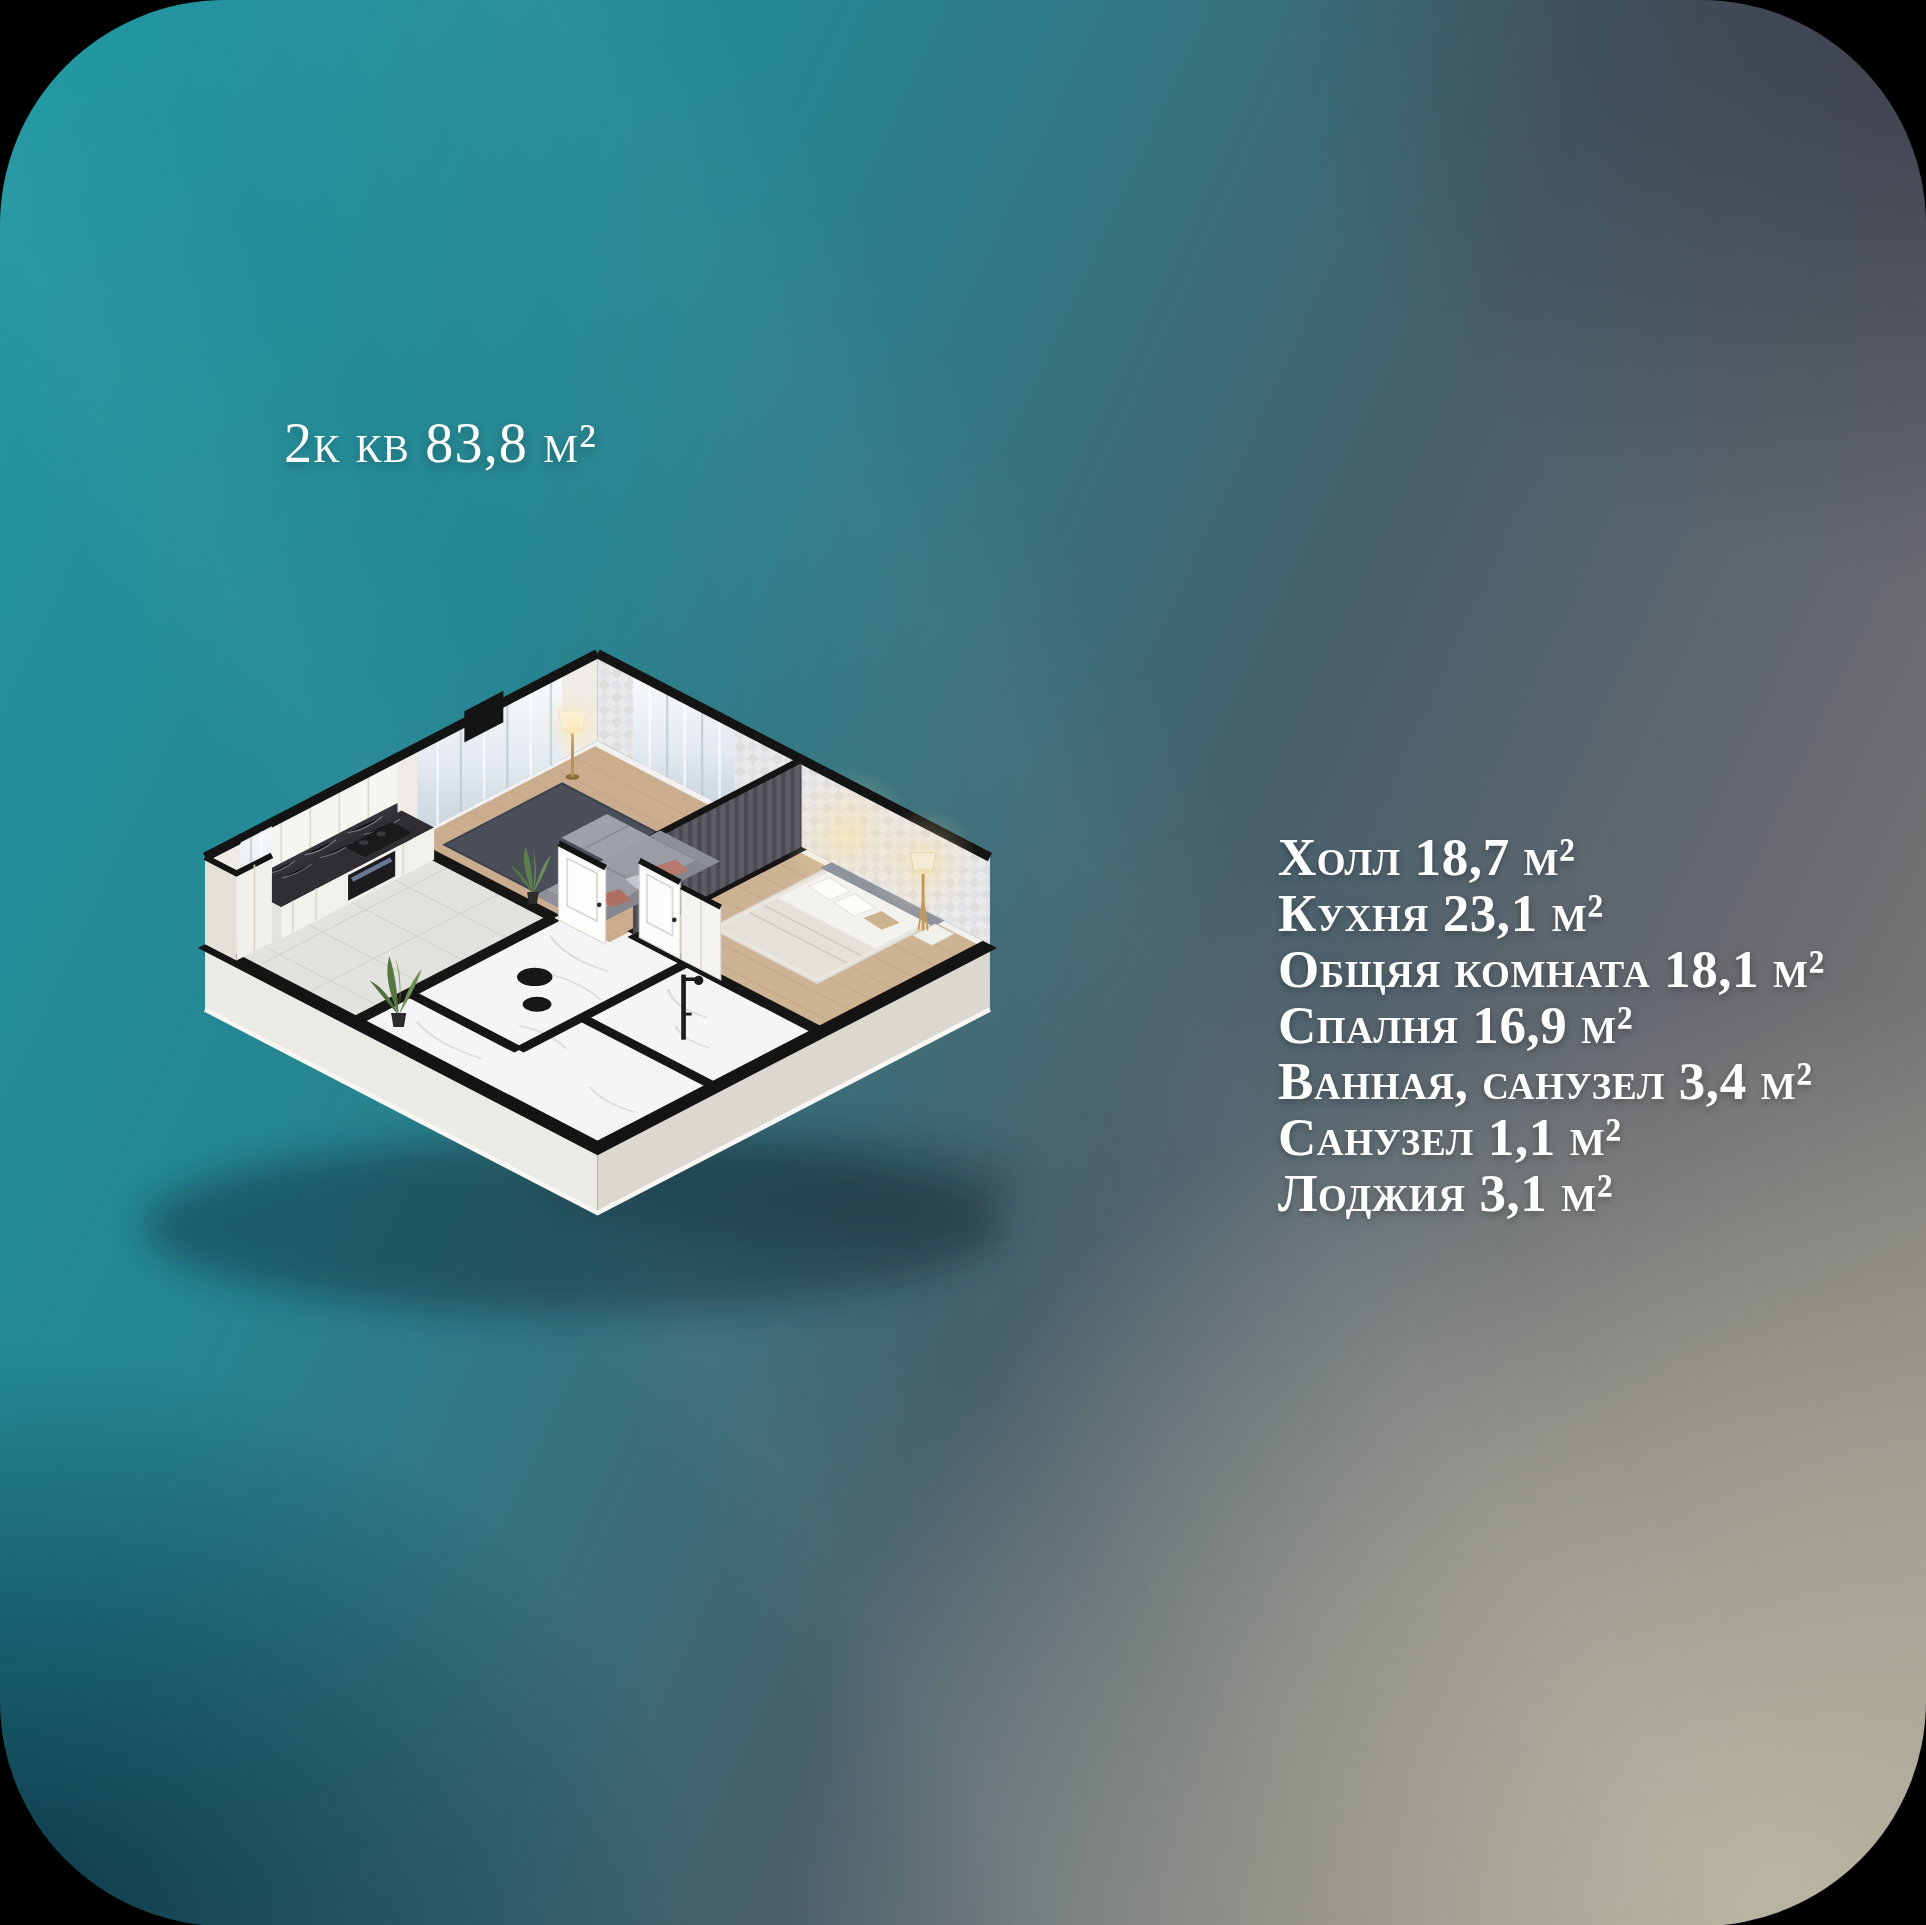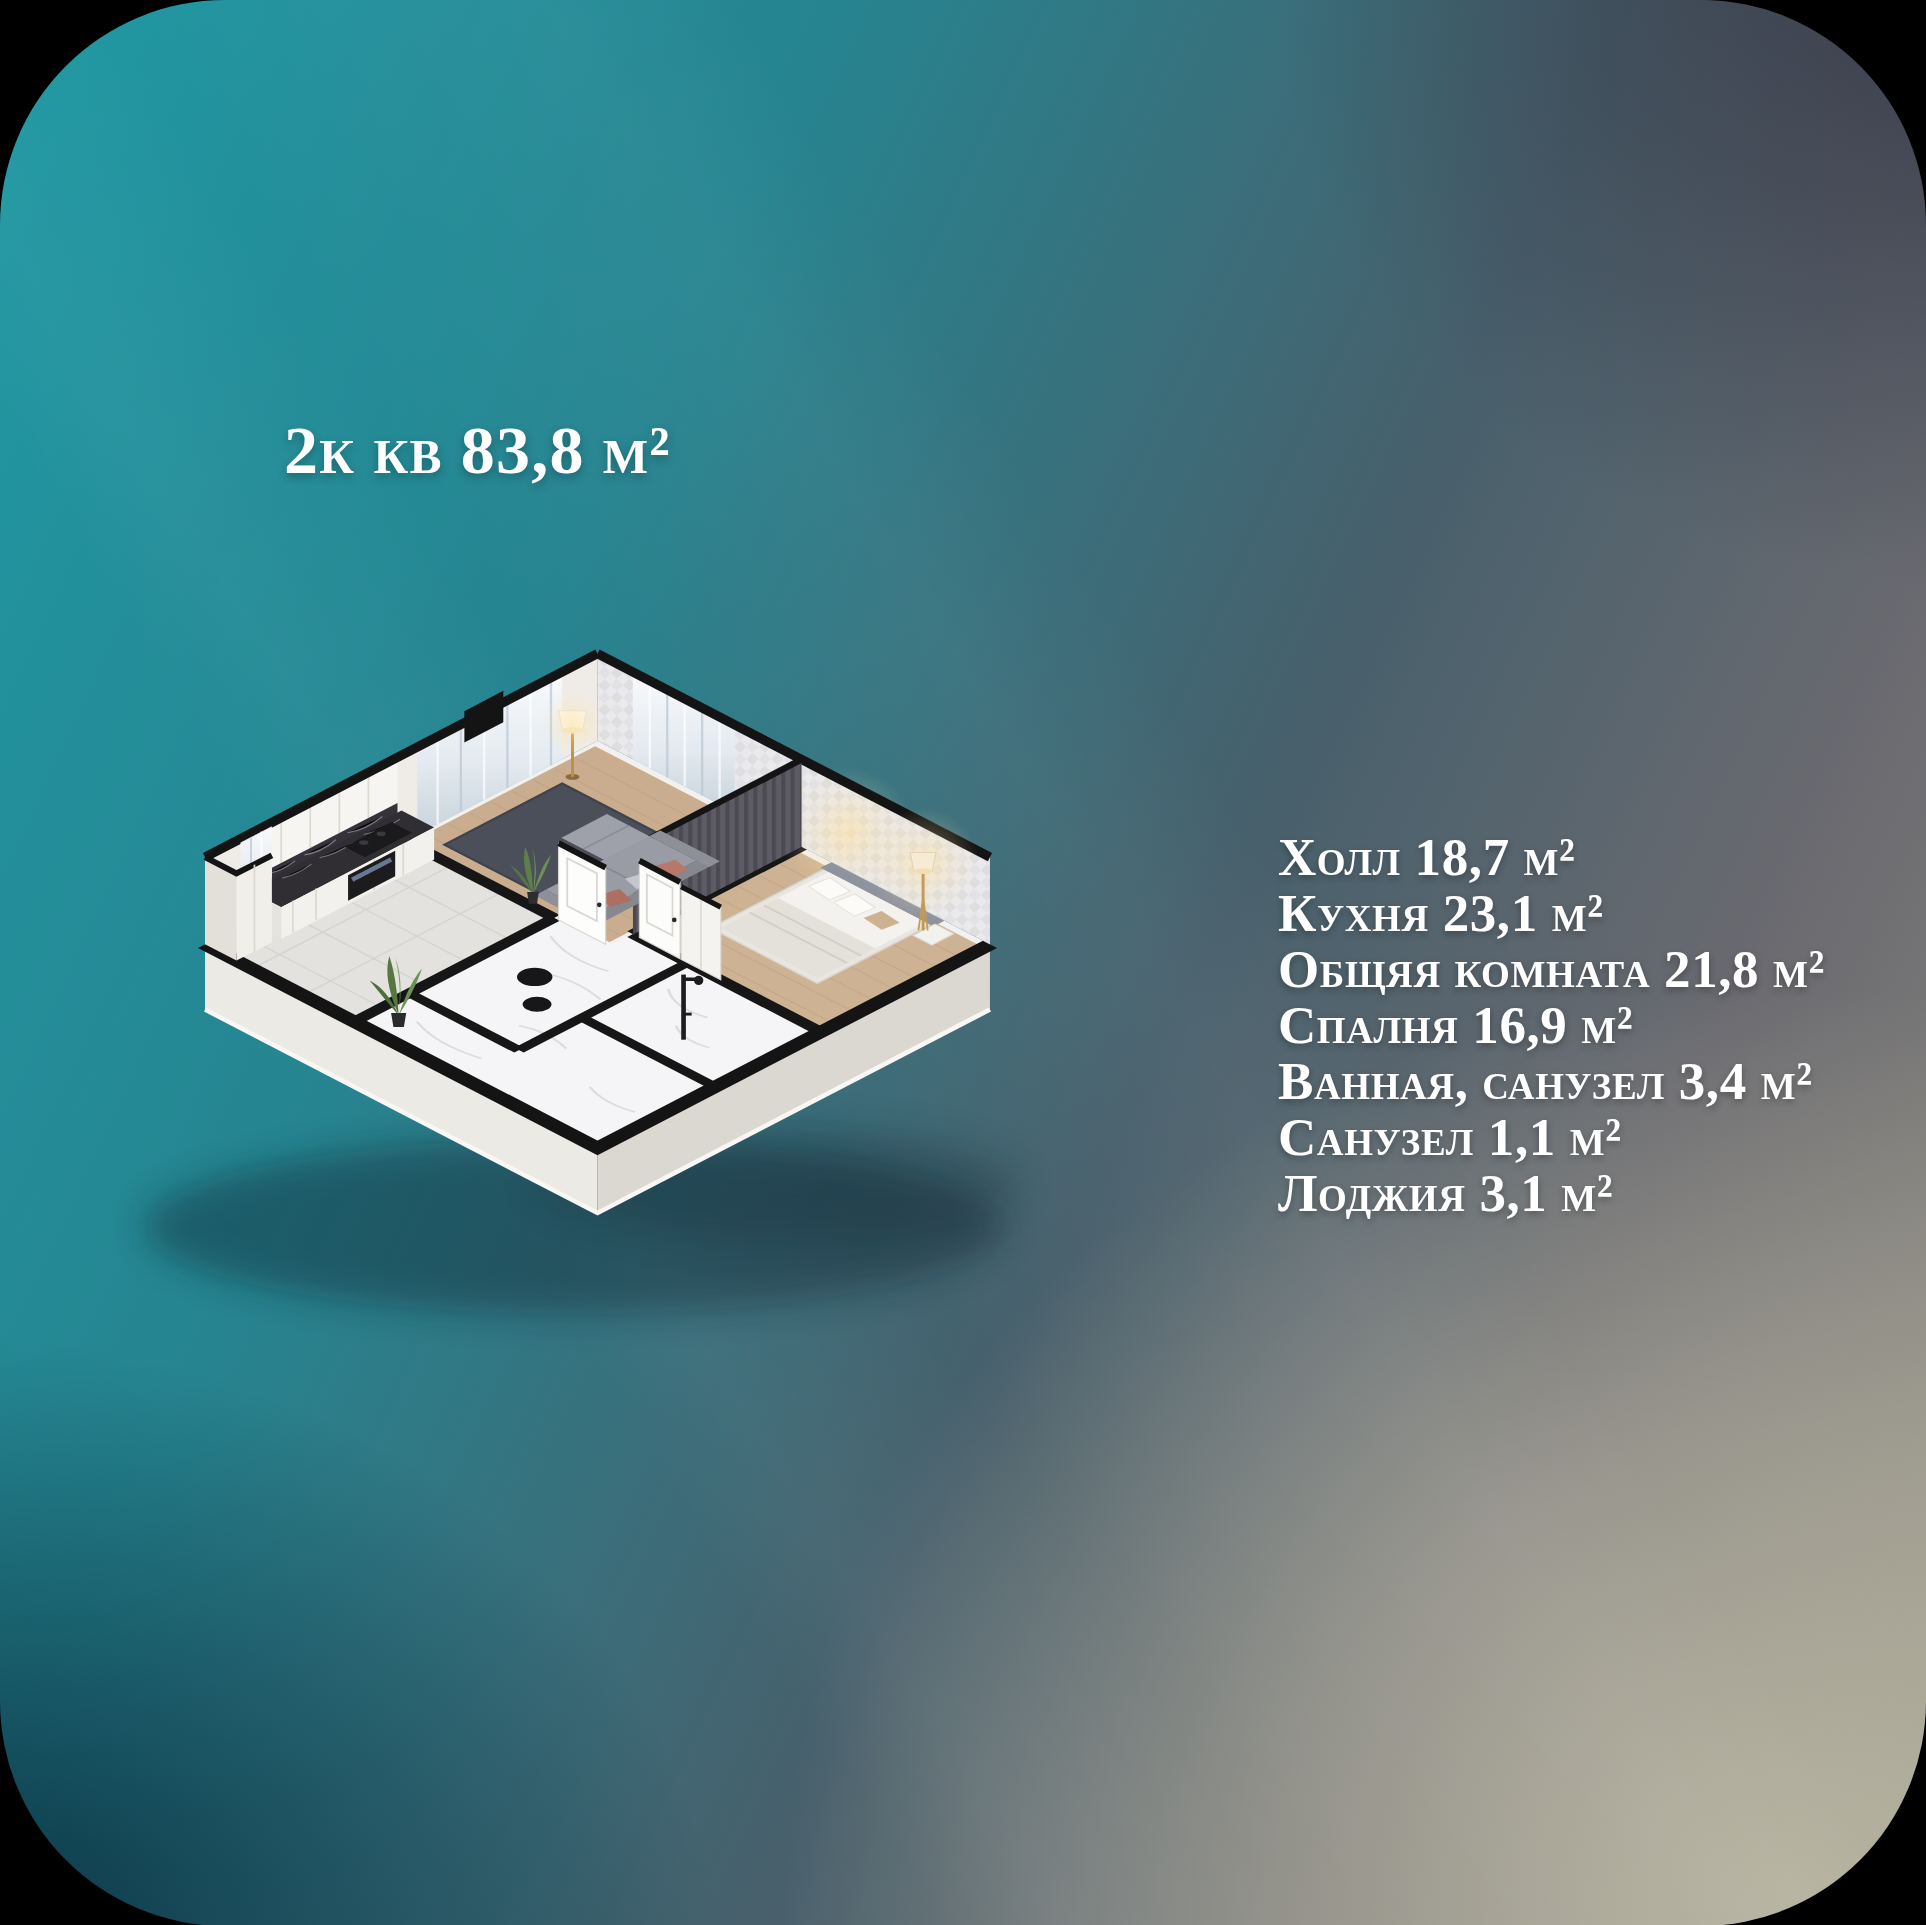--- a/index.html
+++ b/index.html
@@ -11,21 +11,21 @@
       radial-gradient(62% 56% at 102% -2%, rgba(56,56,70,0.9) 0%, rgba(56,56,70,0) 58%),
       radial-gradient(70% 58% at -2% 102%, rgba(9,46,62,0.95) 0%, rgba(9,46,62,0) 56%),
       linear-gradient(115deg,#2099a3 0%, #268490 30%, #47606c 58%, #6a6a70 78%, #8d8a80 100%);
   }
   .card::before{
     content:"";position:absolute;inset:0;
     background:linear-gradient(58deg, transparent 30%, rgba(255,255,255,0.03) 34%, transparent 42%, rgba(255,255,255,0.035) 56%, transparent 62%);
   }
   .title{
     position:absolute;left:284px;top:411px;
-    font-family:"Liberation Serif",serif;font-weight:700;font-size:68px;line-height:1.15;
+    font-family:"Liberation Serif",serif;font-weight:400;font-size:56px;line-height:1.15;
     font-variant:small-caps;letter-spacing:1.2px;color:#ffffff;white-space:nowrap;
     text-shadow:0 3.5px 9.2px rgba(0,0,0,0.28);
   }
   .rooms{position:absolute;left:1278px;top:829px;display:flex;flex-direction:column;}
   .room{
     font-family:"Liberation Serif",serif;font-weight:700;font-size:53px;line-height:56px;
     font-variant:small-caps;letter-spacing:0.6px;color:#ffffff;white-space:nowrap;
     text-shadow:0 2.9px 7px rgba(0,0,0,0.30);
   }
   .plan{position:absolute;left:74px;top:642px;width:1047px;height:814px;}
@@ -301,21 +301,21 @@
           <path d="M558,642 C544,610 528,592 508,582 C526,604 542,624 558,642 Z" fill="#4f6e3b"></path>
           <path d="M558,642 C564,600 562,566 552,544 C560,570 562,610 558,642 Z" fill="#7fa363"></path>
           <path d="M545,638 h26 l-4,24 h-18 Z" fill="#2b2b2d"></path>
         </g>
       </svg>
     </div>
 
     <div class="rooms">
       <div class="room">Холл 18,7 м²</div>
       <div class="room">Кухня 23,1 м²</div>
-      <div class="room">Общяя комната 21,8 м²</div>
+      <div class="room">Общяя комната 18,1 м²</div>
       <div class="room">Спалня 16,9 м²</div>
       <div class="room">Ванная, санузел 3,4 м²</div>
       <div class="room">Санузел 1,1 м²</div>
       <div class="room">Лоджия 3,1 м²</div>
     </div>
 
   </div>
 </div>
 
 

